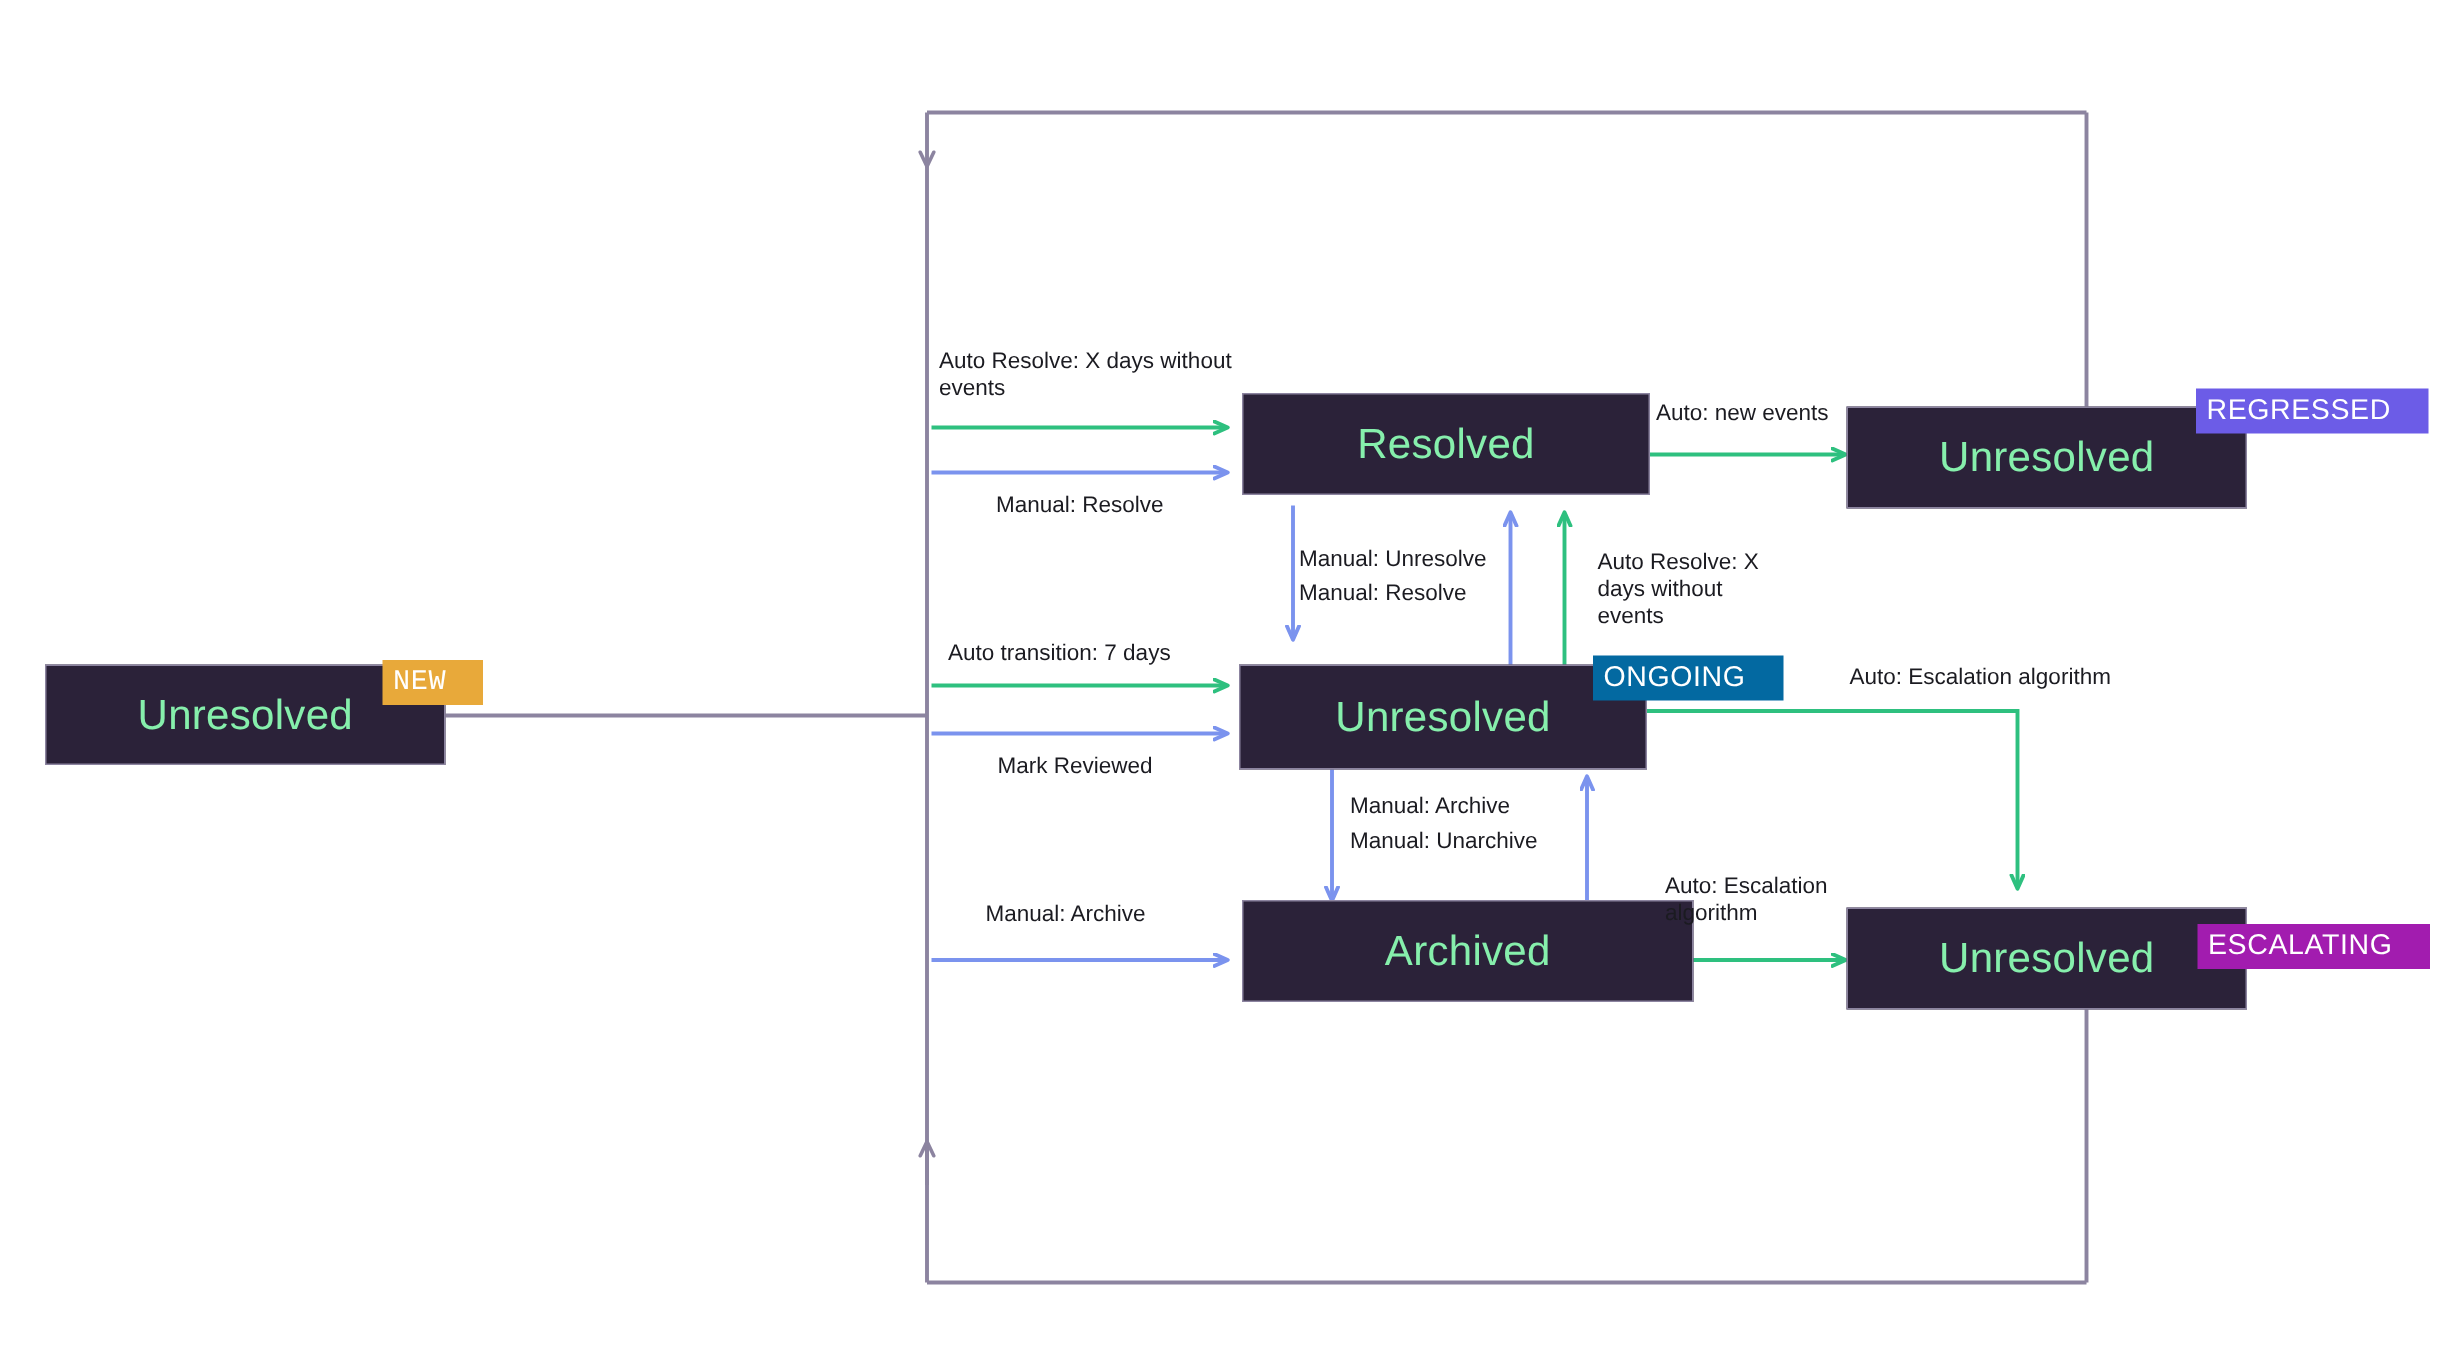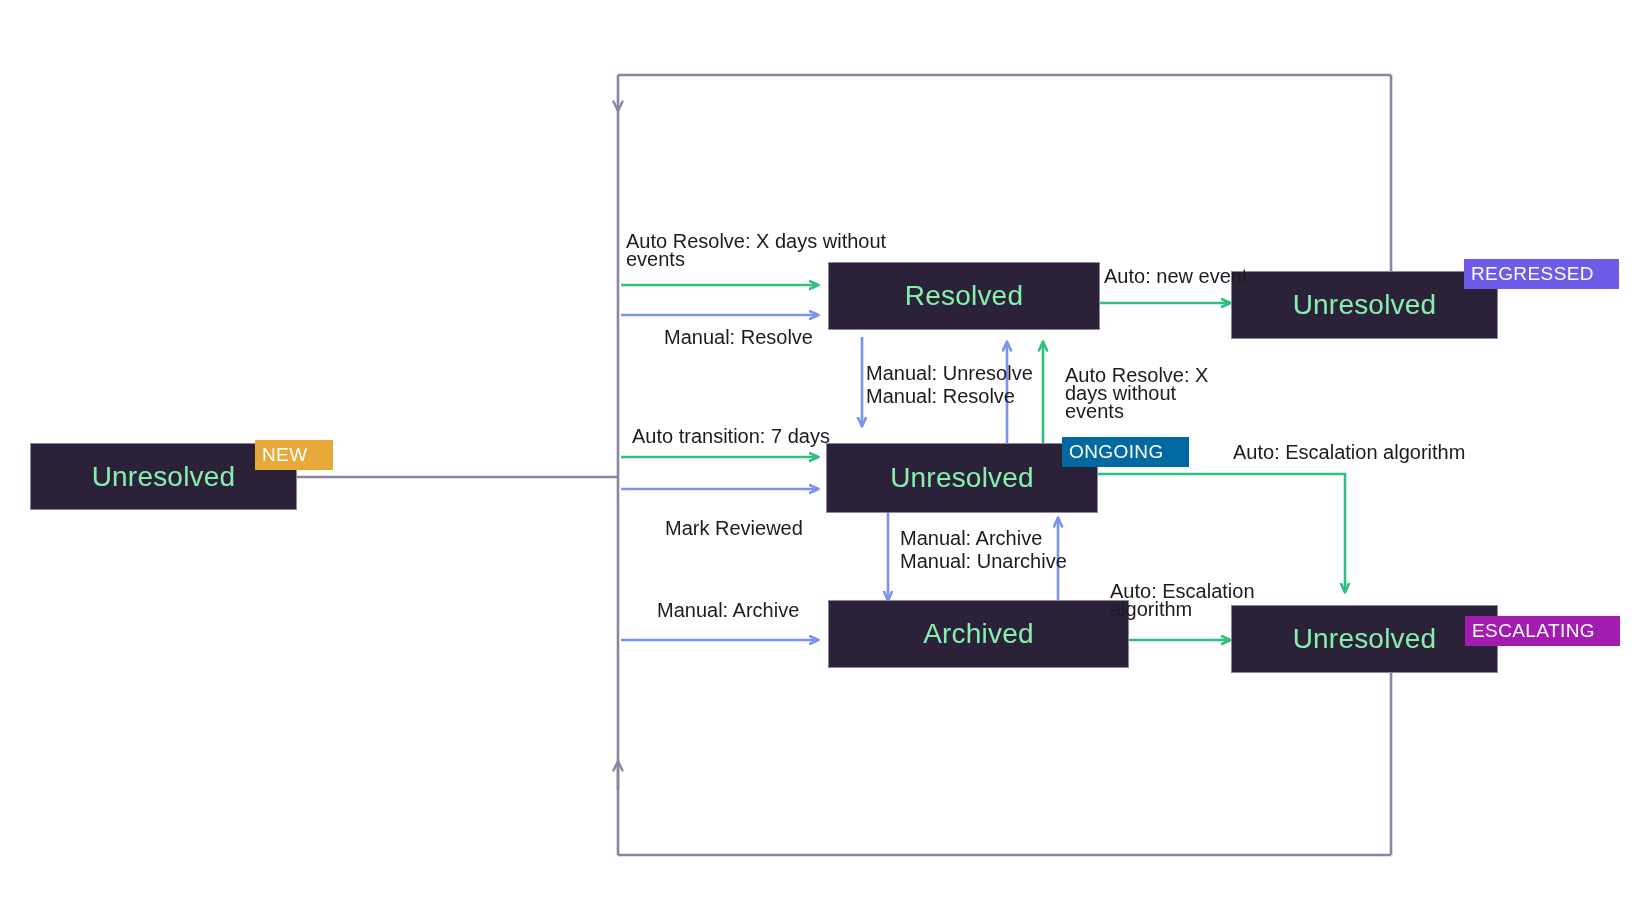--- a/index.html
+++ b/index.html
@@ -48,21 +48,21 @@
     font-size: 19px;
     line-height: 1;
     padding: 5px 25px 6px 7px;
     letter-spacing: 0.4px;
     white-space: nowrap;
     box-sizing: border-box;
   }
   .edge-label {
     position: absolute;
     color: #1b1b21;
-    font-size: 20px;
+    font-size: 15px;
     line-height: 18px;
     white-space: pre;
   }
 </style>
 </head>
 <body>
 
 <div id="canvas">
 
   <svg class="layer" viewBox="0 0 1636 906">
@@ -146,54 +146,54 @@
   </div>
 
   <div class="state-box" style="left:828px; top:600px; width:301px; height:68px;">
     <span class="state-label">Archived</span>
   </div>
 
   <div class="state-box" style="left:1231px; top:605px; width:267px; height:68px;">
     <span class="state-label">Unresolved</span>
   </div>
 
-  <div class="badge" style="left:255px; top:440px; background:#e8a93a;">
+  <div class="badge" style="left:255px; top:440px; background:#e8a93a;font-family:Liberation Mono, monospace;">
     <span>NEW</span>
   </div>
 
   <div class="badge" style="left:1464px; top:259px; background:#6c5ce7;">
     <span>REGRESSED</span>
   </div>
 
   <div class="badge" style="left:1062px; top:437px; background:#0369a1;">
     <span>ONGOING</span>
   </div>
 
   <div class="badge" style="left:1465px; top:616px; background:#a21caf;">
     <span>ESCALATING</span>
   </div>
 
   <div class="edge-label" style="left:626px; top:232px; width:230px;">Auto Resolve: X days without
 events</div>
 
   <div class="edge-label" style="left:664px; top:328px; width:220px;">Manual: Resolve</div>
 
-  <div class="edge-label" style="left:1104px; top:267px; width:180px;">Auto: new event</div>
+  <div class="edge-label" style="left:1104px; top:267px; width:180px;">Auto: new events</div>
 
   <div class="edge-label" style="left:866px; top:364px; width:200px;">Manual: Unresolve</div>
 
   <div class="edge-label" style="left:866px; top:387px; width:200px;">Manual: Resolve</div>
 
   <div class="edge-label" style="left:1065px; top:366px; width:130px;">Auto Resolve: X
 days without
 events</div>
 
   <div class="edge-label" style="left:632px; top:427px; width:230px;">Auto transition: 7 days</div>
 
-  <div class="edge-label" style="left:665px; top:502px; width:200px;margin-top:17px;">Mark Reviewed</div>
+  <div class="edge-label" style="left:665px; top:502px; width:200px;">Mark Reviewed</div>
 
   <div class="edge-label" style="left:900px; top:529px; width:200px;">Manual: Archive</div>
 
   <div class="edge-label" style="left:900px; top:552px; width:200px;">Manual: Unarchive</div>
 
   <div class="edge-label" style="left:657px; top:601px; width:200px;">Manual: Archive</div>
 
   <div class="edge-label" style="left:1233px; top:443px; width:250px;">Auto: Escalation algorithm</div>
 
   <div class="edge-label" style="left:1110px; top:582px; width:160px;">Auto: Escalation

